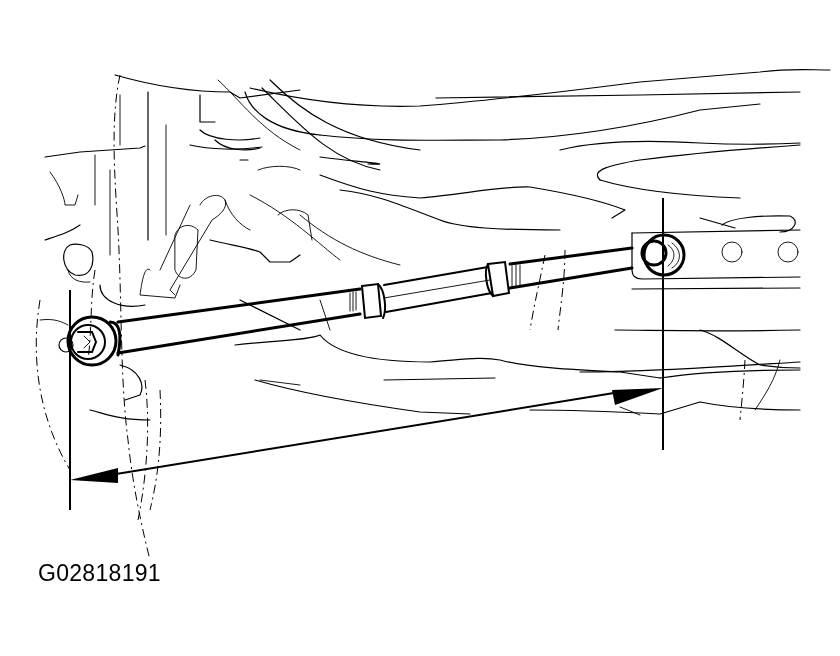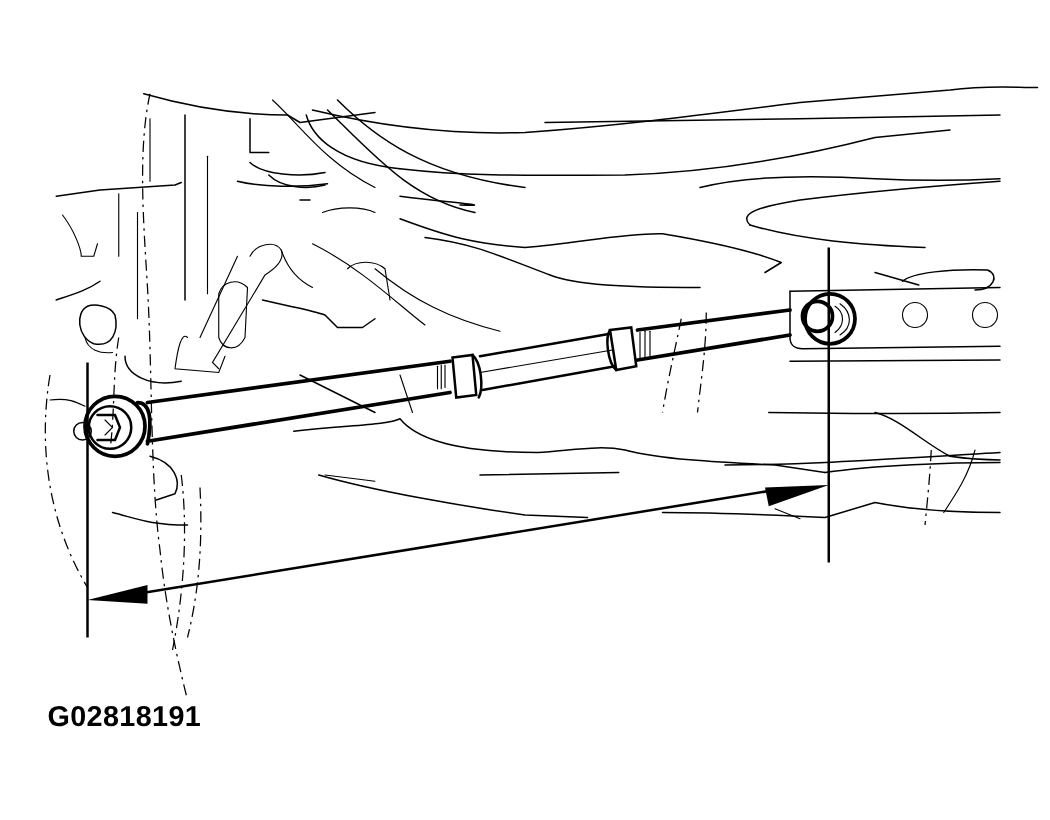--- a/index.html
+++ b/index.html
@@ -6,21 +6,21 @@
   body { width: 840px; height: 656px; position: relative; overflow: hidden; }
   .figure { position: absolute; left: 0; top: 0; width: 840px; height: 656px; }
   .figure svg { display: block; }
   .ln { fill: none; stroke: #000; stroke-width: 1.2; stroke-linecap: round; stroke-linejoin: round; }
   .thin { fill: none; stroke: #000; stroke-width: 0.9; stroke-linecap: round; }
   .dash { fill: none; stroke: #000; stroke-width: 1; stroke-dasharray: 9 4 2 4; }
   .thick { fill: none; stroke: #000; stroke-width: 3; stroke-linecap: round; }
   .med { fill: none; stroke: #000; stroke-width: 2; stroke-linecap: round; }
   .fig-label {
     position: absolute; left: 38px; top: 560px;
-    font-family: "Liberation Sans", sans-serif; font-weight: bold;
+    font-family: "Liberation Sans", sans-serif; font-weight: normal;
     font-size: 23px; color: #000; letter-spacing: 0.3px;
   }
 </style>
 </head>
 <body>
 
 <div class="figure">
 <svg width="840" height="656" viewBox="0 0 840 656" xmlns="http://www.w3.org/2000/svg">
 
   <g>

